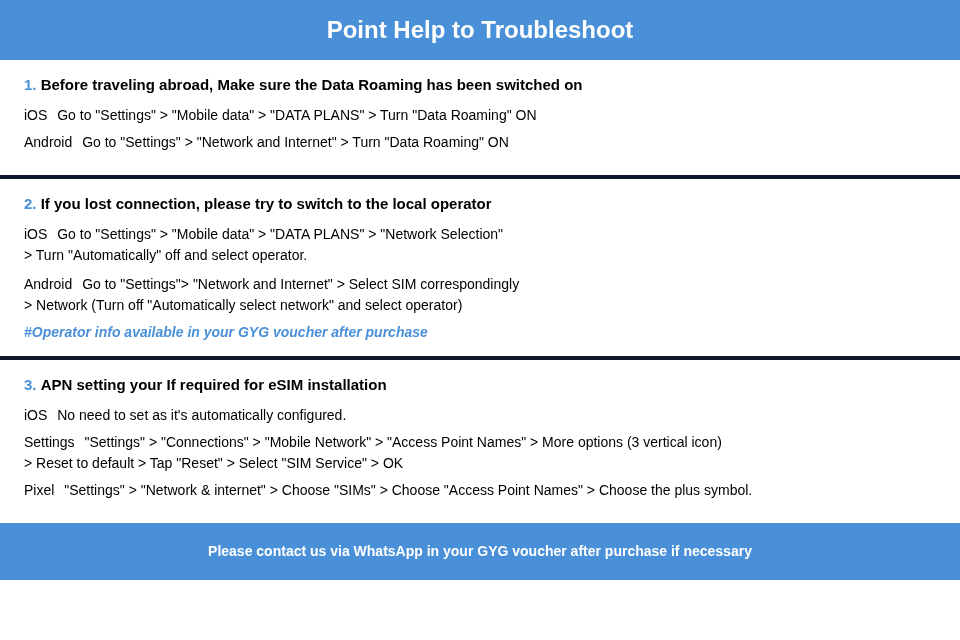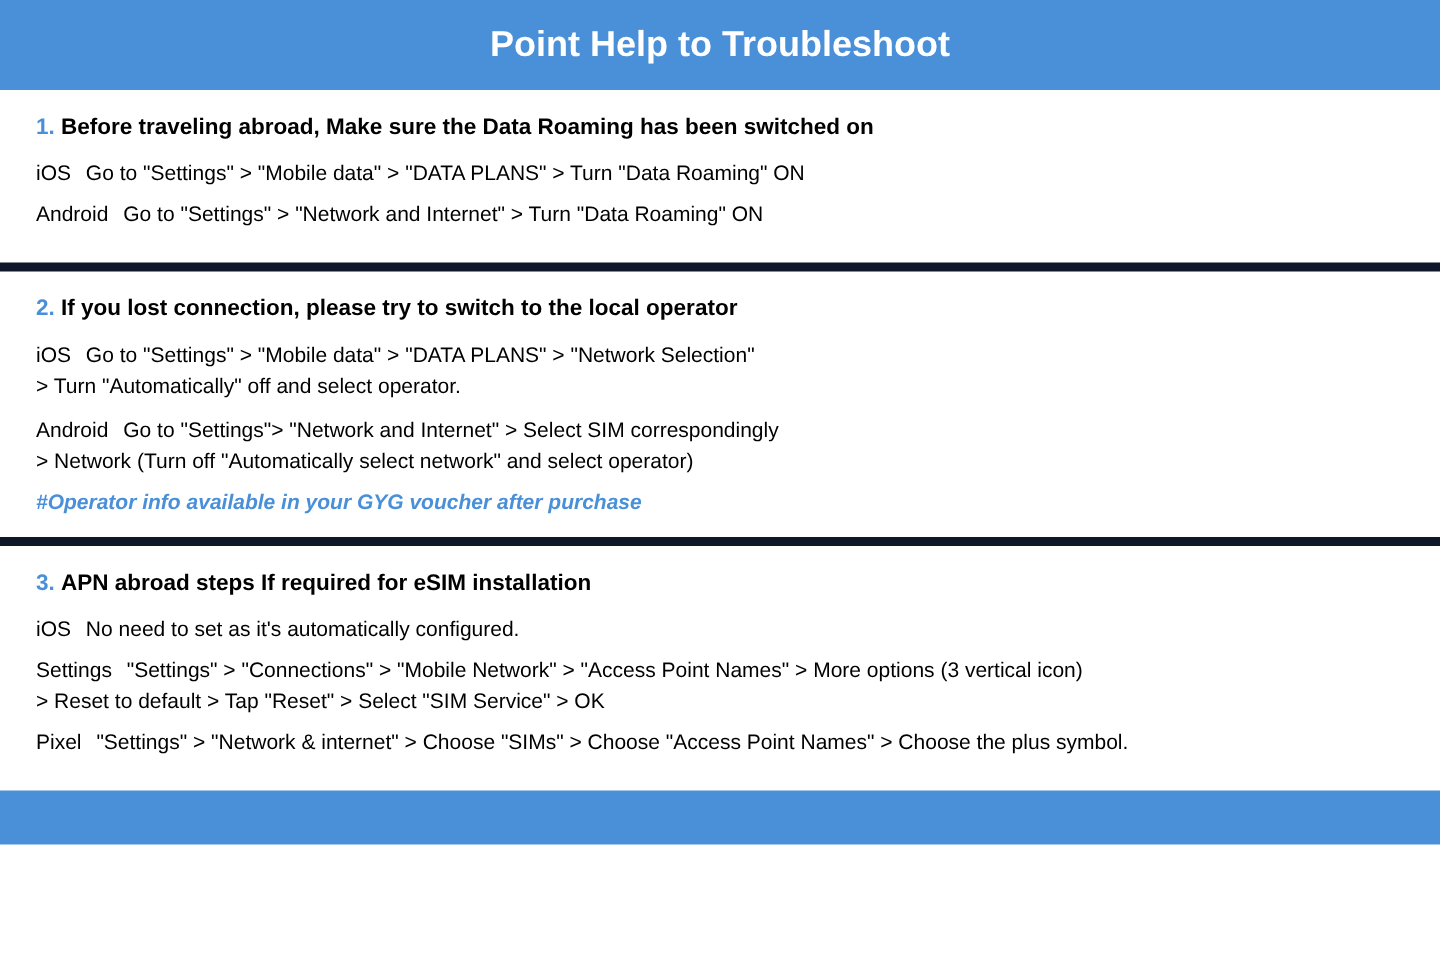--- a/index.html
+++ b/index.html
@@ -21,21 +21,21 @@
     }
     .header h1 {
       color: #fff;
       font-size: 24px;
       font-weight: bold;
     }
     .content {
       padding: 0;
     }
     .section {
-      border-bottom: 6px solid #0f172a;
+      border-bottom: 4px solid #0f172a;
       padding: 16px 24px;
     }
     .section-header {
       font-size: 15px;
       margin-bottom: 12px;
     }
     .section-header .num {
       color: #4a90d9;
       font-weight: bold;
     }
@@ -109,31 +109,32 @@
     <div class="row" style="margin-top:8px;">
       <span class="platform">Android</span>
       <span>Go to "Settings"&gt;  "Network and Internet" &gt; Select SIM correspondingly<br>&gt; Network (Turn off "Automatically select network" and select operator)</span>
     </div>
     <div class="highlight" style="font-style:italic;">#Operator info available in your GYG voucher after purchase</div>
   </div>
 
   <div class="section" style="border-bottom:none;">
     <div class="section-header">
       <span class="num">3.</span>
-      <span class="title">APN abroad steps If required for eSIM installation</span>
+      <span class="title">APN setting your If required for eSIM installation</span>
     </div>
     <div class="row">
       <span class="platform">iOS</span>
       <span>No need to set as it's automatically configured.</span>
     </div>
     <div class="row" style="margin-top:6px;">
       <span class="platform">Settings</span>
       <span>"Settings" &gt; "Connections" &gt; "Mobile Network" &gt; "Access Point Names" &gt; More options (3 vertical icon)<br>&gt; Reset to default &gt; Tap "Reset" &gt; Select "SIM Service" &gt; OK</span>
     </div>
     <div class="row" style="margin-top:6px;">
       <span class="platform">Pixel</span>
       <span>"Settings" &gt; "Network &amp; internet" &gt; Choose "SIMs" &gt; Choose "Access Point Names" &gt; Choose the plus symbol.</span>
     </div>
   </div>
 </div>
 
 <div class="footer">
+  <p>Please contact us via WhatsApp  in your GYG voucher after purchase if necessary</p>
 </div>
 
 </body></html>

